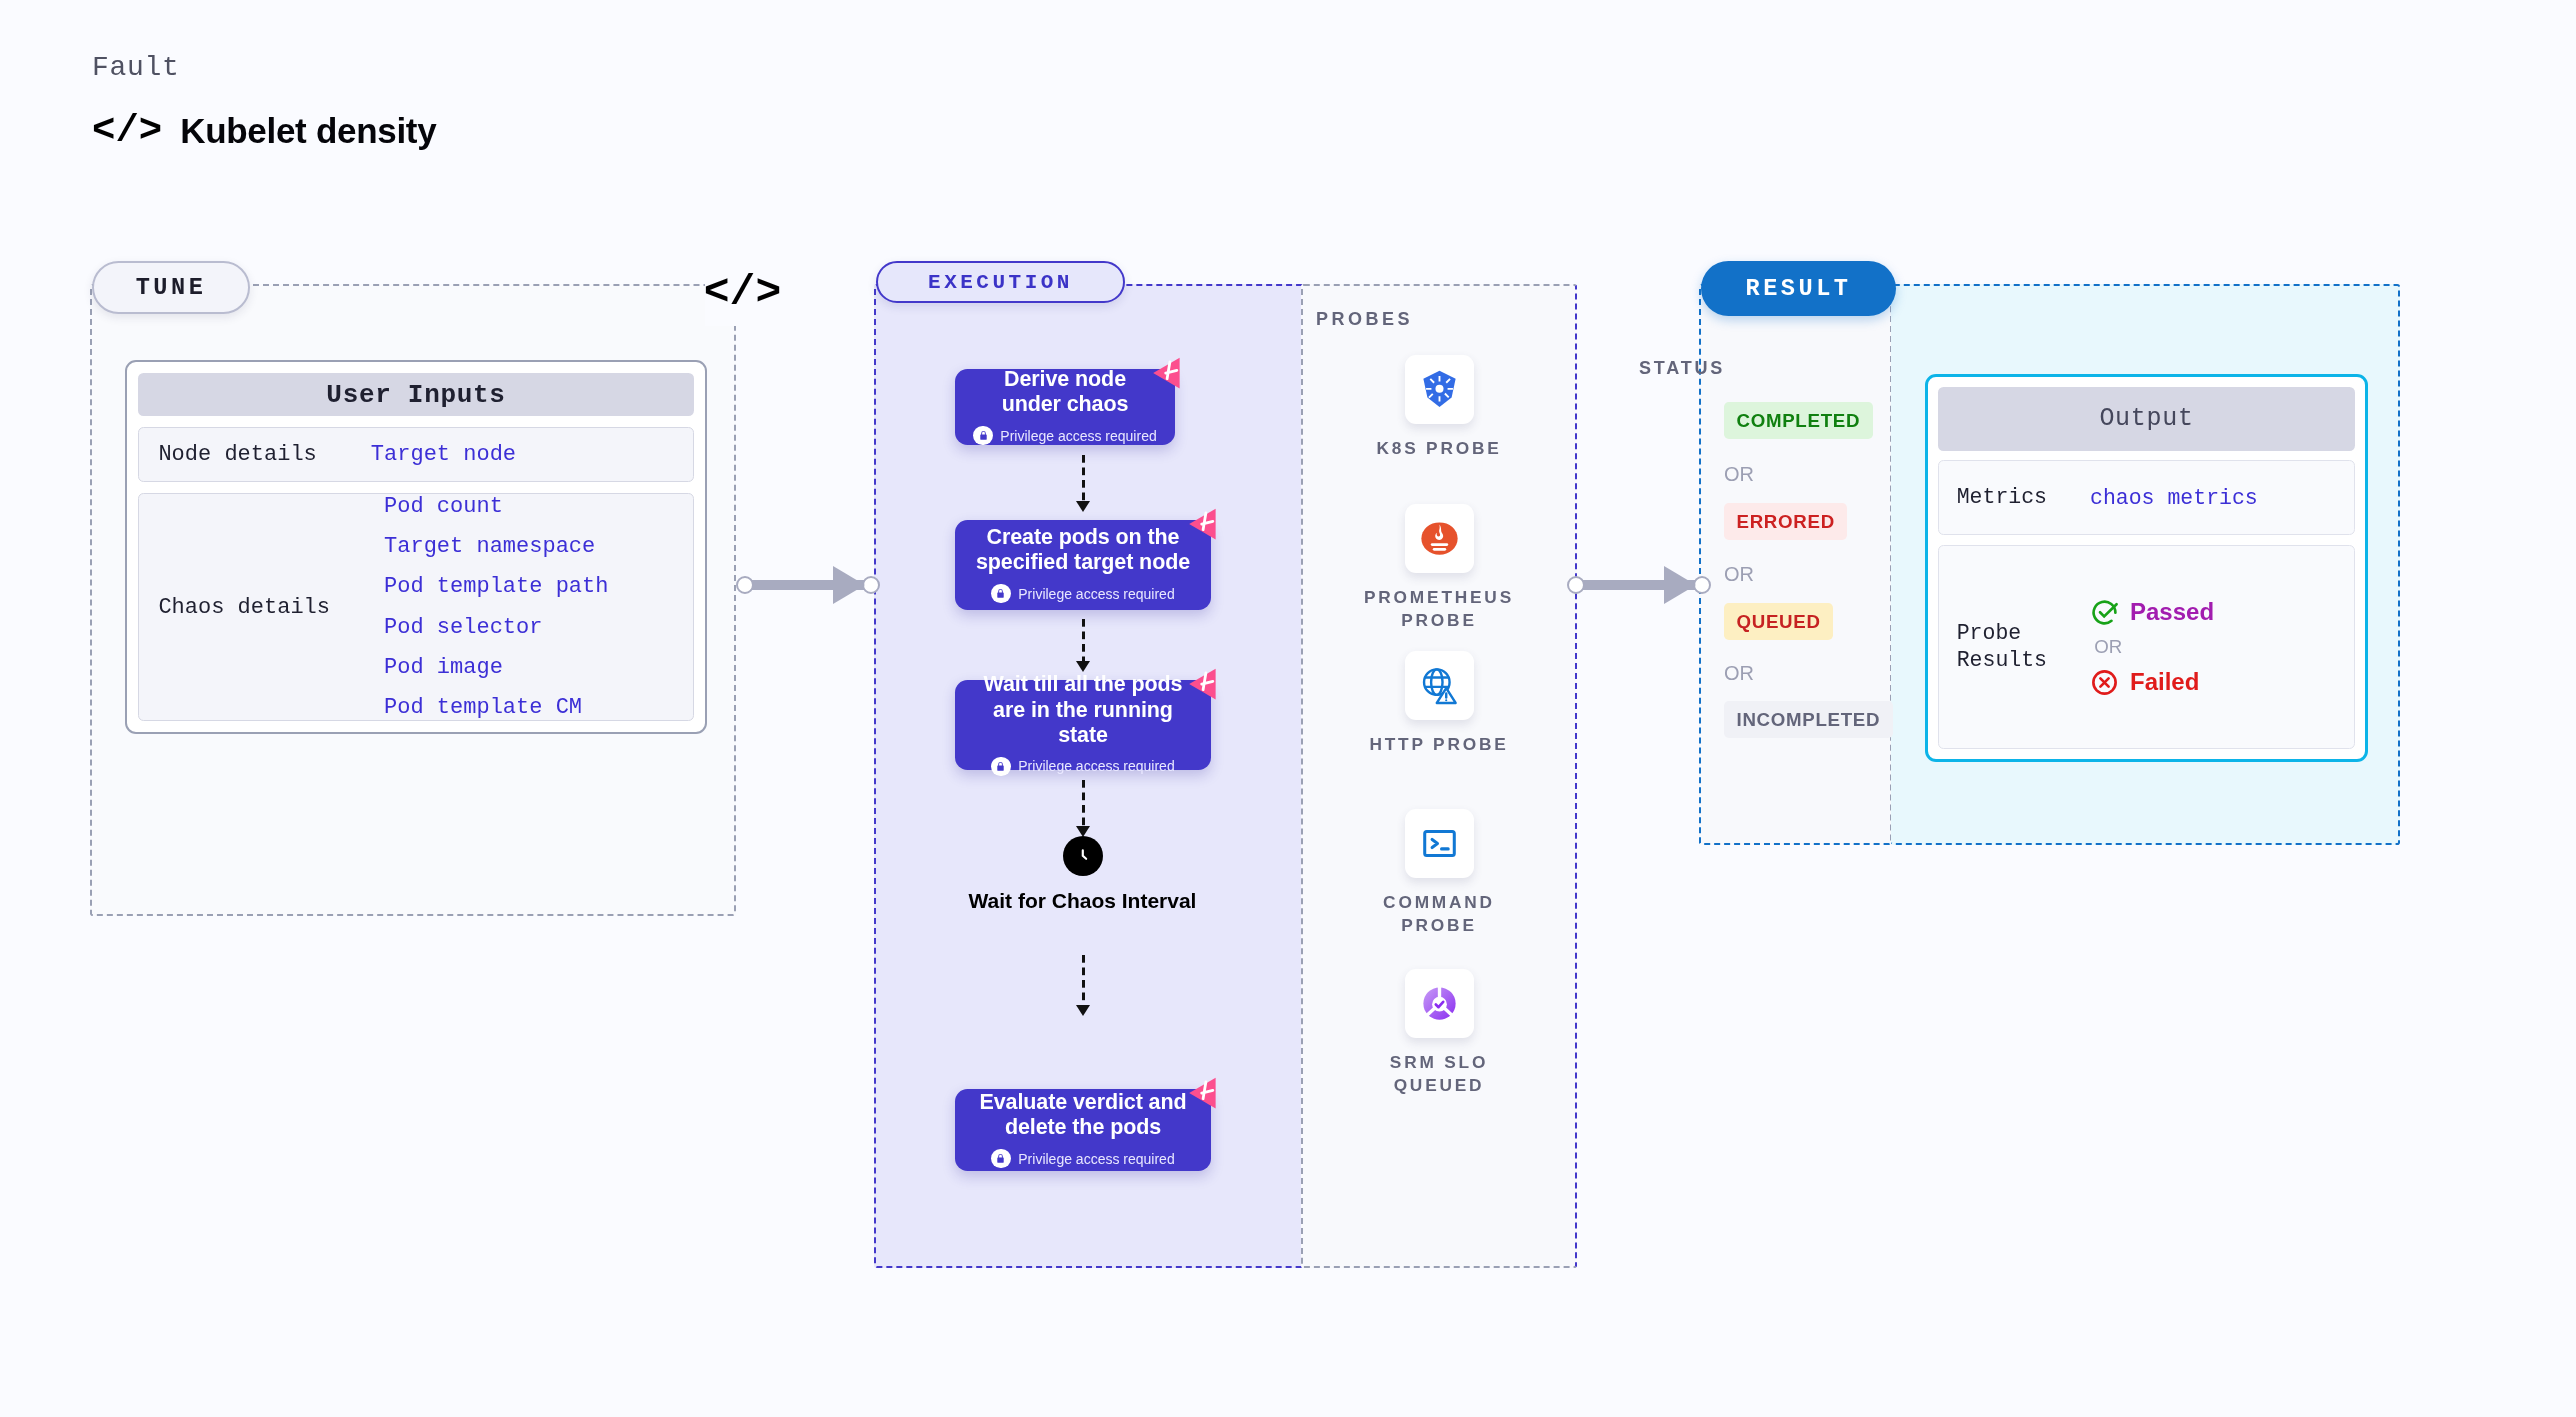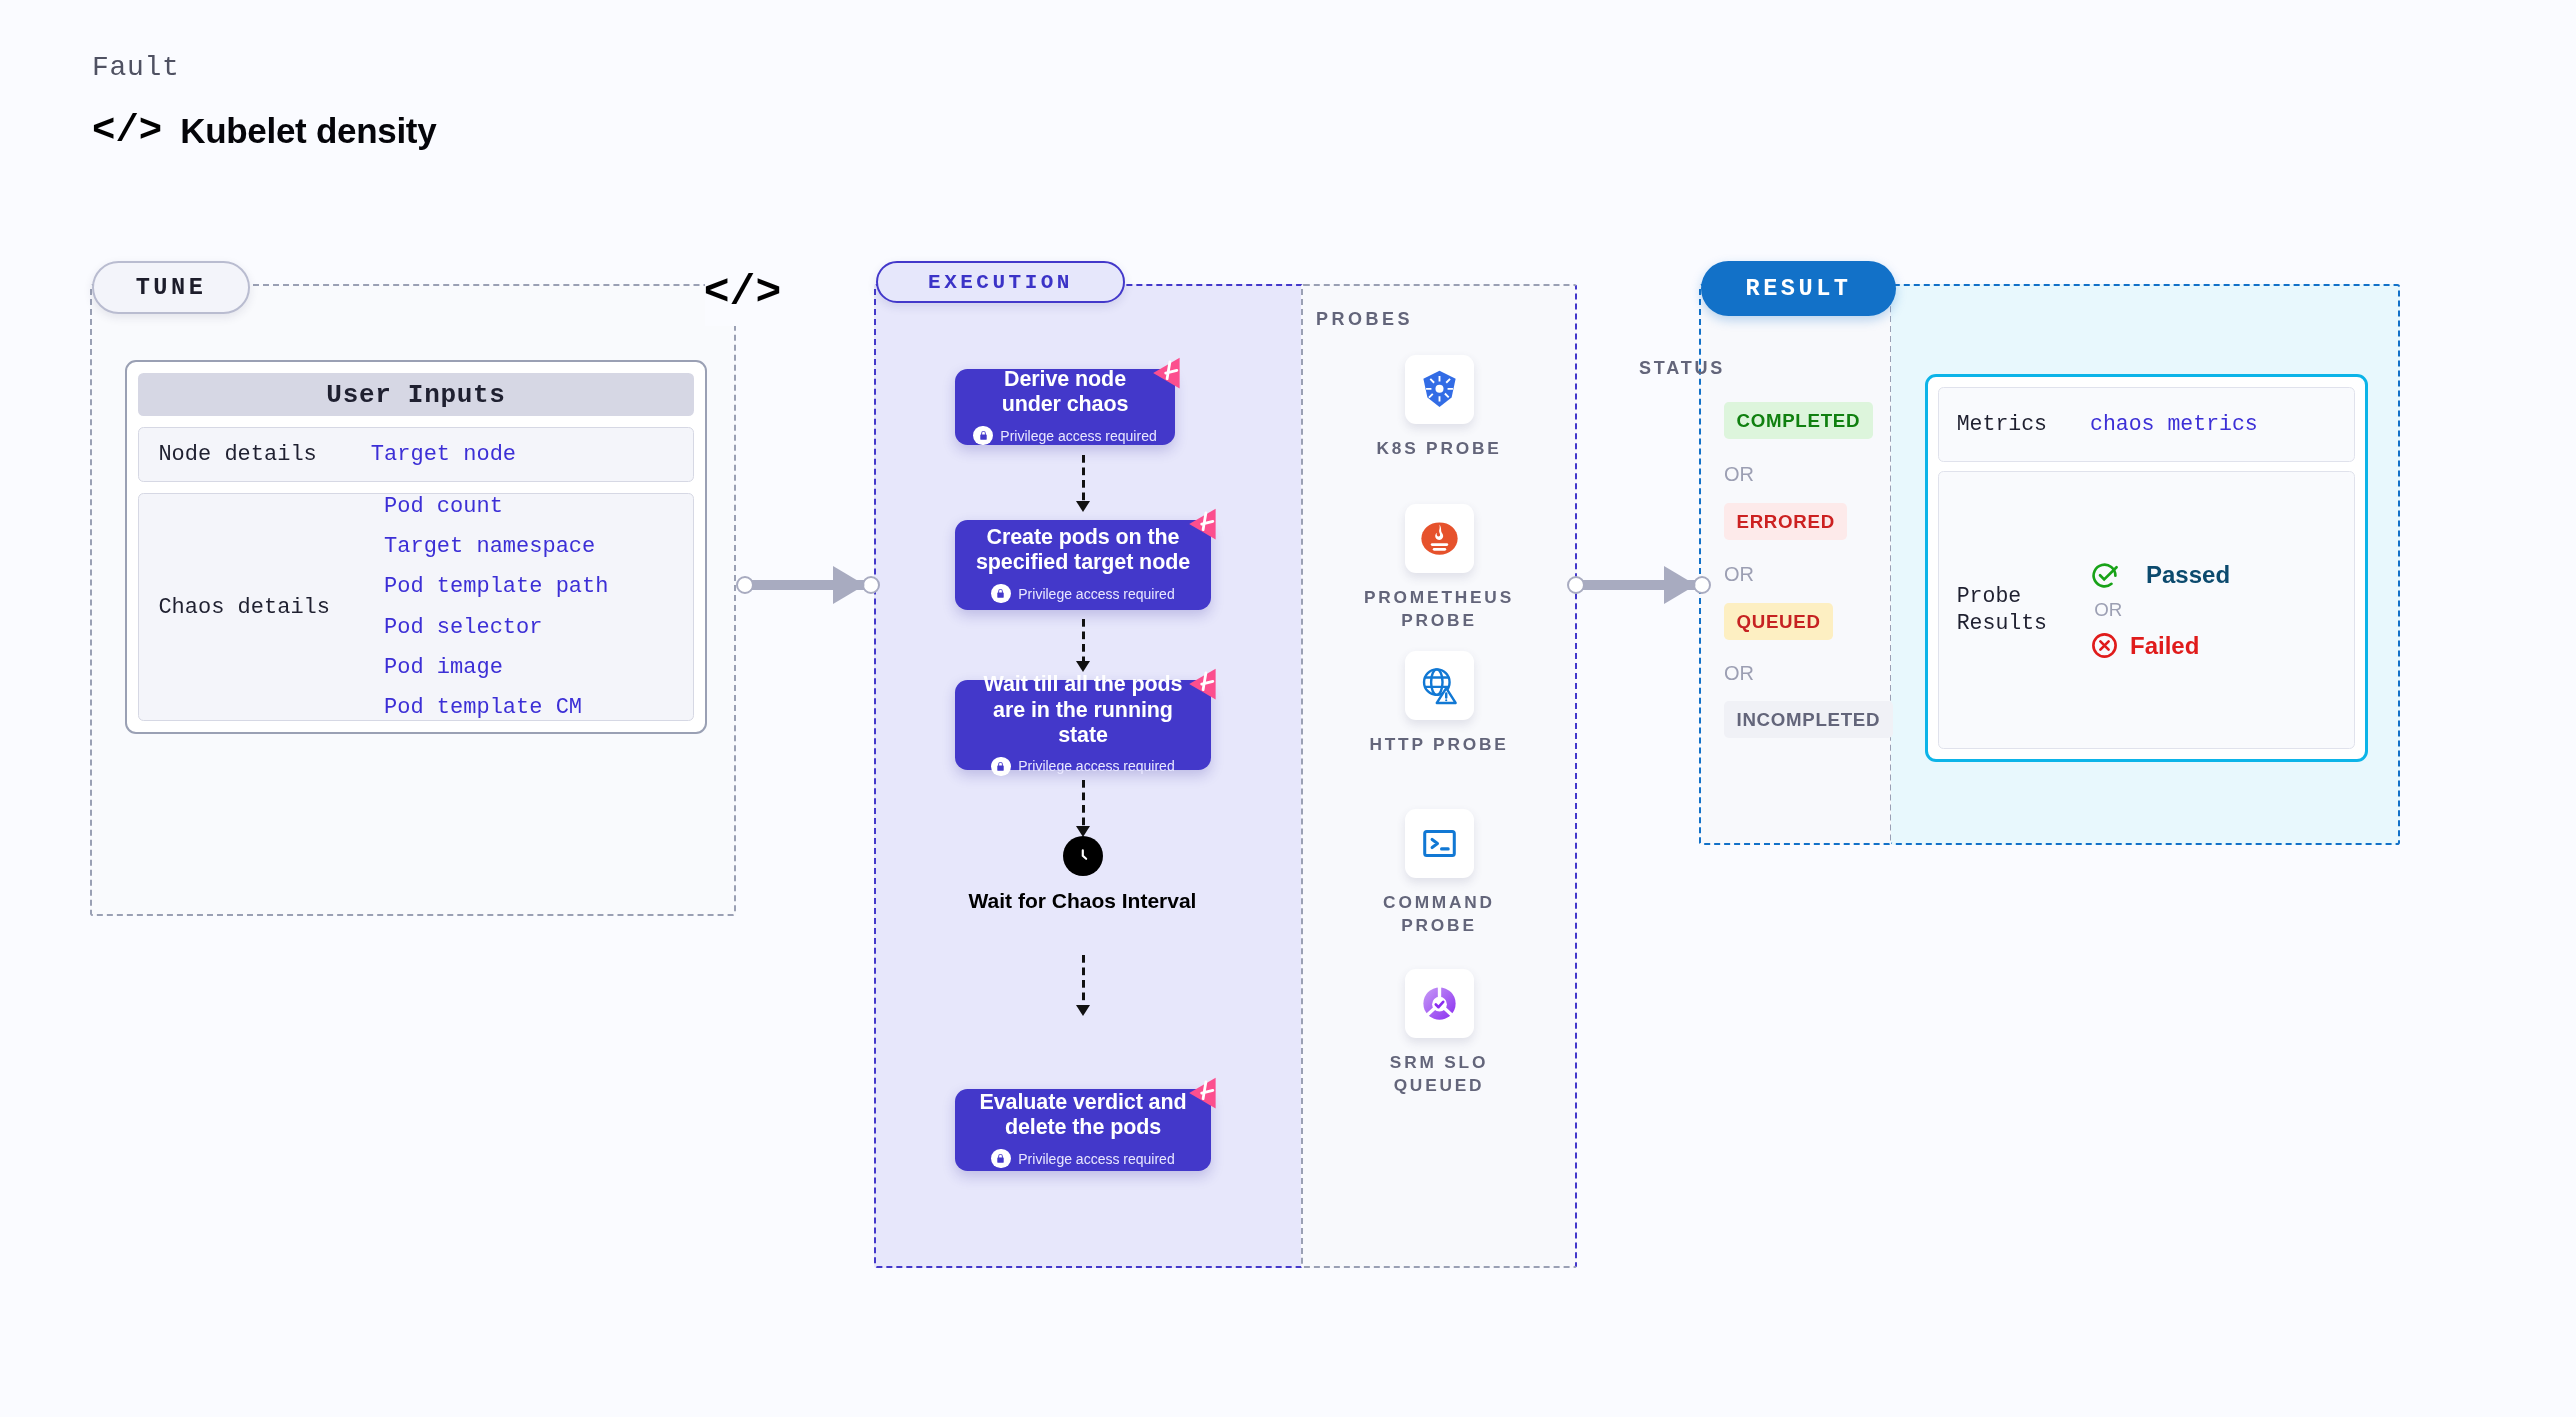--- a/index.html
+++ b/index.html
@@ -432,36 +432,37 @@
 
   <div class="chip" style="left:1724px; top:402px; background:#ddf5dc; color:#108010;">COMPLETED</div>
   <div class="or-txt" style="left:1724px; top:463px;">OR</div>
   <div class="chip" style="left:1724px; top:503px; background:#fdeaea; color:#cc2121;">ERRORED</div>
   <div class="or-txt" style="left:1724px; top:563px;">OR</div>
   <div class="chip" style="left:1724px; top:603px; background:#fdefc2; color:#c62222;">QUEUED</div>
   <div class="or-txt" style="left:1724px; top:662px;">OR</div>
   <div class="chip" style="left:1724px; top:701px; background:#f0f1f6; color:#63657a;">INCOMPLETED</div>
 
   <div class="out-card">
+    <div class="out-head">Output</div>
 
     <div class="out-row out-metrics">
       <span class="out-label">Metrics</span>
       <span class="out-val">chaos metrics</span>
     </div>
 
     <div class="out-row out-probe">
       <span class="out-label">Probe
 Results</span>
       <span class="verdicts">
         <span class="verdict">
           <svg viewBox="0 0 24 24" fill="none" stroke="#18a218" stroke-width="2.2" stroke-linecap="round">
             <path d="M21 12.2V12a9 9 0 1 0-3.2 6.9"></path>
             <path d="M8.3 11.8l3.4 3.4L22 5.2"></path>
           </svg>
-          <span class="verdict-text" style="color:#0c4a6e;margin-left:16px;">Passed</span>
+          <span class="verdict-text" style="color:#a21caf;">Passed</span>
         </span>
         <span class="verdict-or">OR</span>
         <span class="verdict">
           <svg viewBox="0 0 24 24" fill="none" stroke="#e01b1b" stroke-width="2.2" stroke-linecap="round">
             <circle cx="12" cy="12" r="9.2"></circle>
             <path d="M8.6 8.6l6.8 6.8M15.4 8.6l-6.8 6.8"></path>
           </svg>
           <span class="verdict-text" style="color:#e01b1b;">Failed</span>
         </span>
       </span>

